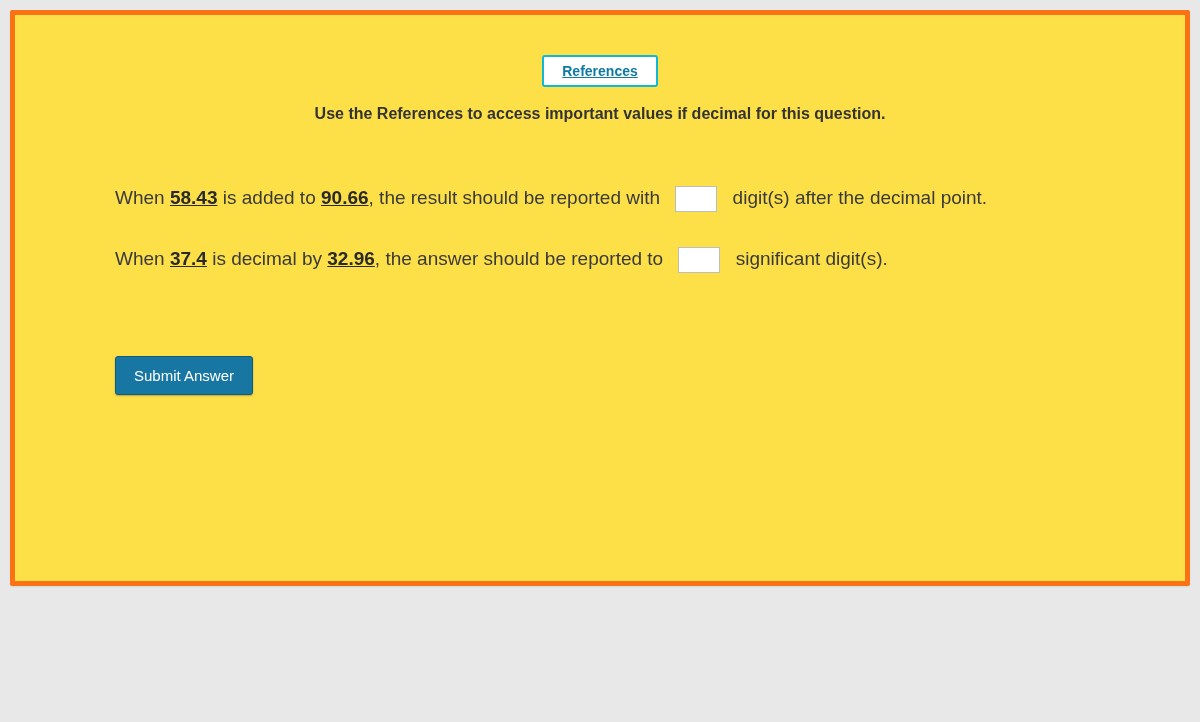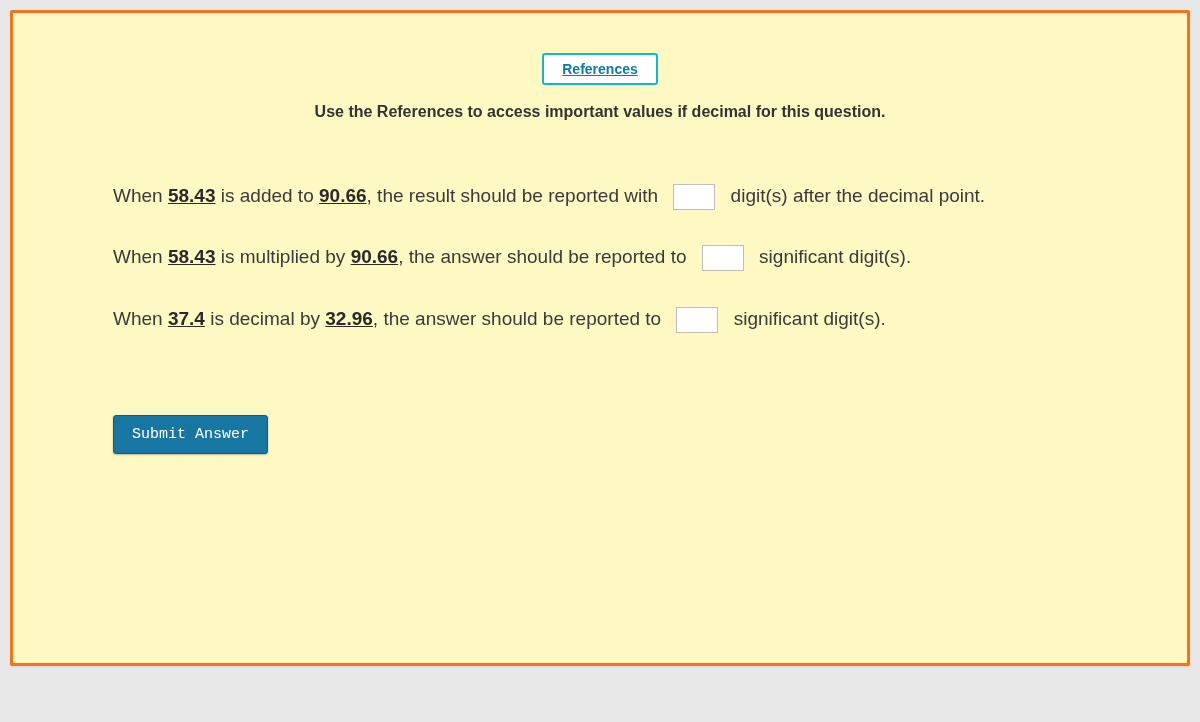--- a/index.html
+++ b/index.html
@@ -8,25 +8,25 @@
       padding: 0;
     }
     body {
       font-family: Arial, Helvetica, sans-serif;
       background: #e8e8e8;
       width: 1200px;
       height: 722px;
       padding: 10px;
     }
     .question-container {
-      background: #fef9c3;
+      background: #fde047;
       width: 100%;
-      height: 656px;
+      height: 576px;
       position: relative;
-      border: 3px solid #f97316;
+      border: 5px solid #f97316;
       border-radius: 2px;
       box-shadow: 0 1px 2px rgba(0,0,0,0.08);
     }
     .header-section {
       text-align: center;
       padding-top: 40px;
     }
     .references-tab {
       display: inline-block;
       background: #ffffff;
@@ -74,43 +74,39 @@
       background: #1876a3;
       color: #ffffff;
       border: 1px solid #0f5a7d;
       border-radius: 3px;
       padding: 10px 18px;
       font-size: 15px;
       cursor: pointer;
       margin-top: 20px;
       margin-left: 100px;
       box-shadow: 0 1px 2px rgba(0,0,0,0.25);
-      font-family: Liberation Mono, monospace;
     }
   </style>
 </head>
 <body>
 
 <div class="question-container">
 
   <div class="header-section">
     <div class="references-tab">References</div>
     <div class="instruction-text">Use the References to access important values if decimal for this question.</div>
   </div>
 
   <div class="questions-body">
 
     <div class="question-line">
       <span>When </span><b>58.43</b><span> is added to </span><b>90.66</b><span>, the result should be reported with </span><input type="text" class="answer-input" style=""><span> digit(s) after the decimal point.</span>
     </div>
 
 
-    <div class="question-line">
-      <span>When </span><b>58.43</b><span> is multiplied by </span><b>90.66</b><span>, the answer should be reported to </span><input type="text" class="answer-input" style=""><span> significant digit(s).</span>
-    </div>
 
     <div class="question-line">
       <span>When </span><b>37.4</b><span> is decimal by </span><b>32.96</b><span>, the answer should be reported to </span><input type="text" class="answer-input" style=""><span> significant digit(s).</span>
     </div>
 
   </div>
 
   <button class="submit-button">Submit Answer</button>
 
 </div>

